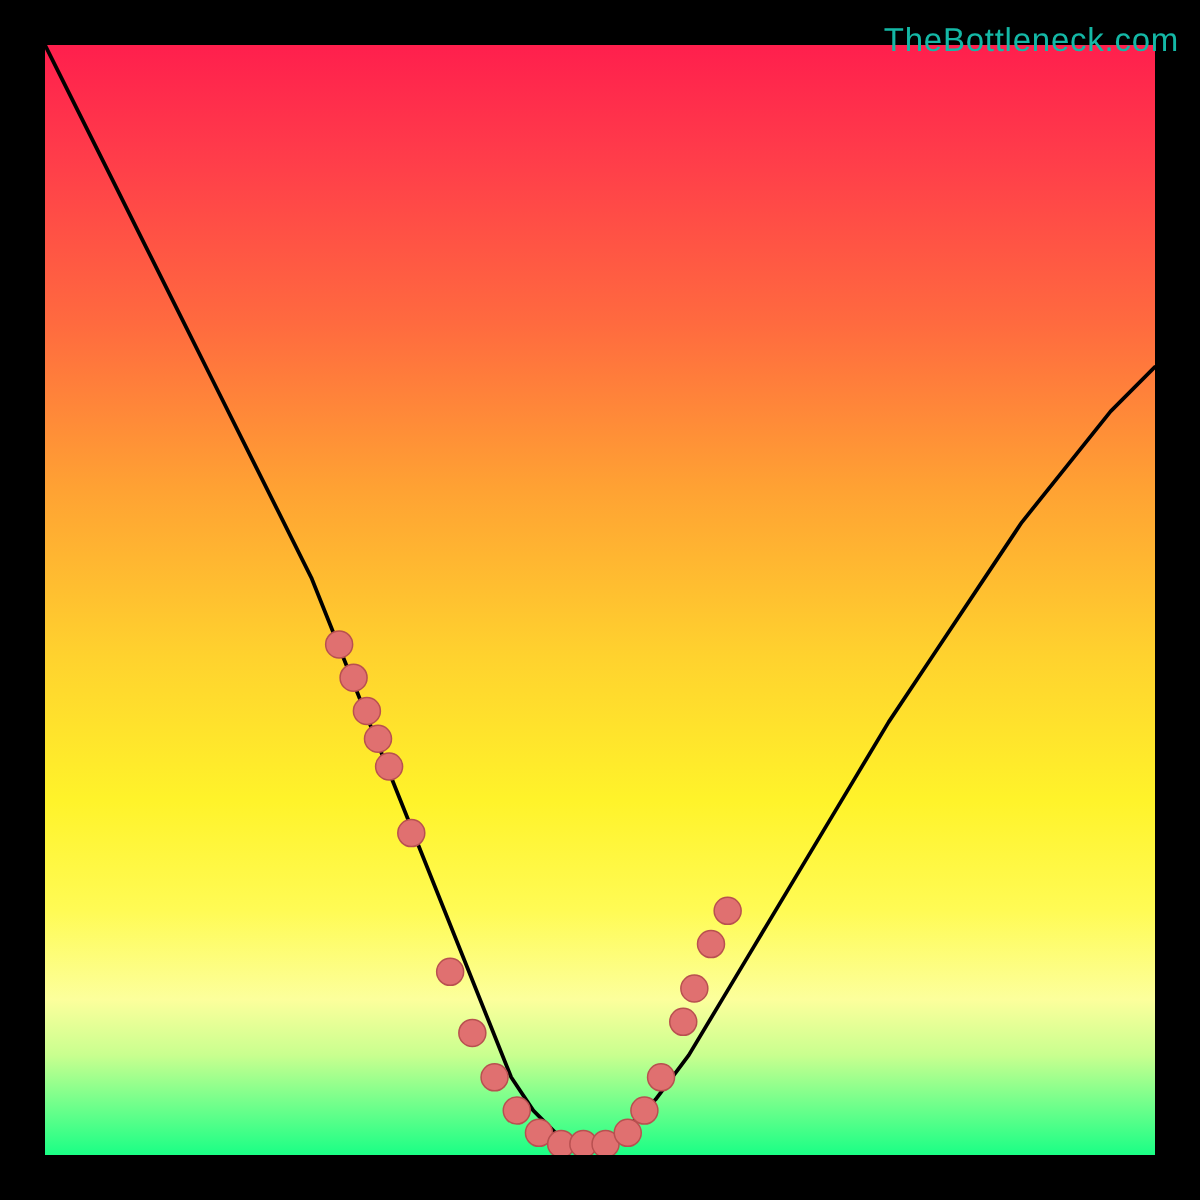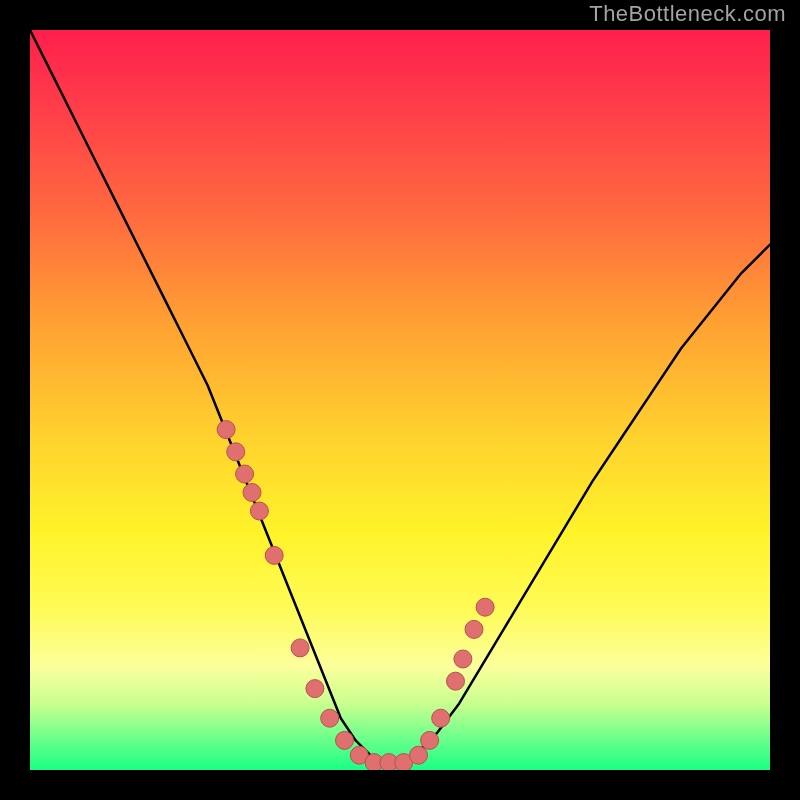--- a/index.html
+++ b/index.html
@@ -34,23 +34,23 @@
       #fff32a 68%,
       #fffb55 78%,
       #fcff9c 86%,
       #c9ff8f 91%,
       #7aff8c 95%,
       #1aff85 100%
     );
   }
   .watermark {
     position: absolute;
-    top: 1px;
+    top: 14px;
     right: 14px;
-    color: #a3a3a3;
+    color: #14b8a6;
     font-size: 22px;
     letter-spacing: 0.5px;
     user-select: none;
   }
   svg { display:block; }
 </style>
 </head>
 <body>
 
 <div class="frame">

